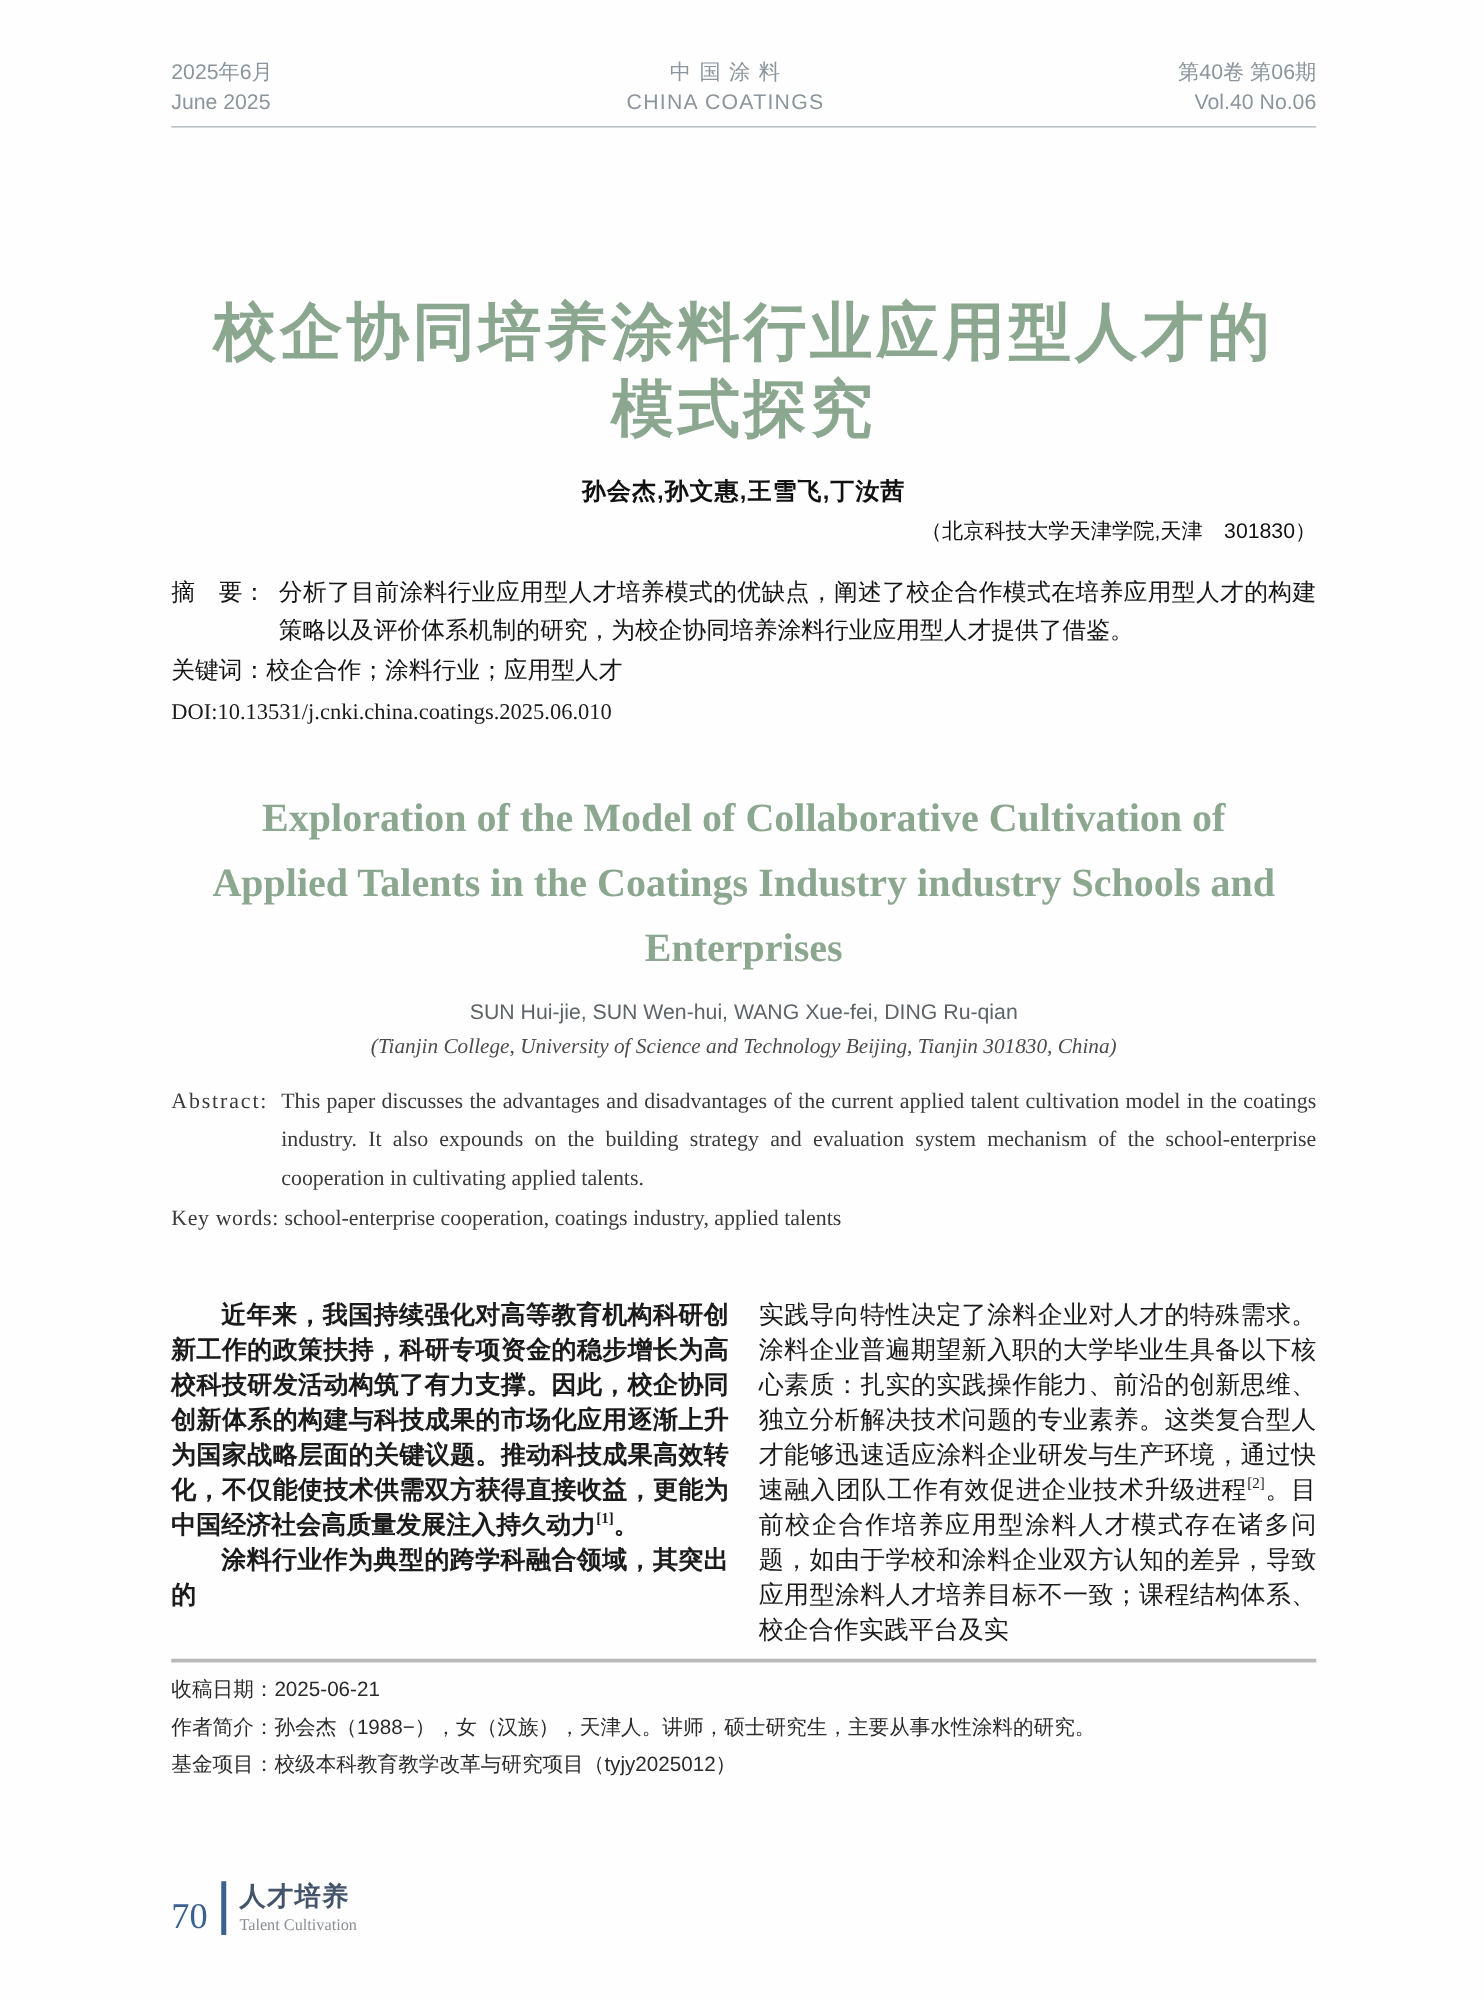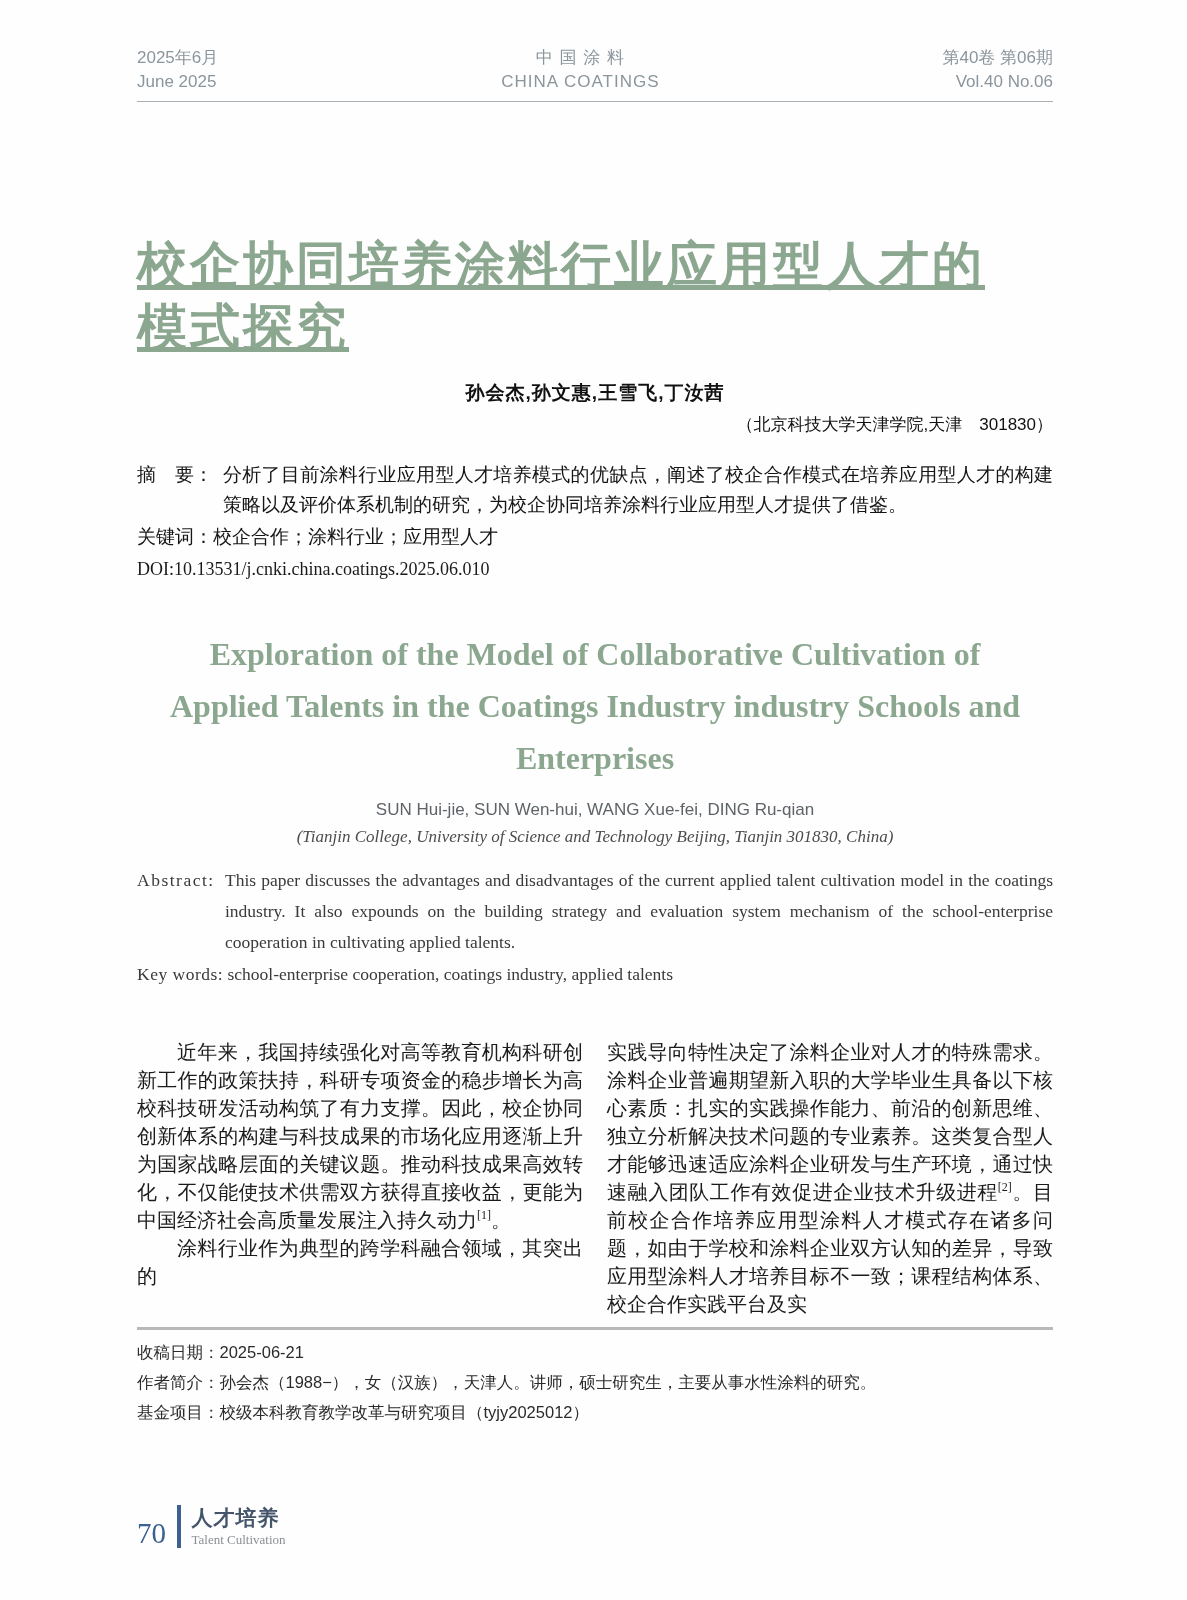--- a/index.html
+++ b/index.html
@@ -27,27 +27,26 @@
     line-height: 24px;
     border-bottom: 1px solid #aab1b6;
     padding-bottom: 7px;
   }
   .mh-center { text-align: center; letter-spacing: 1px; }
   .mh-right  { text-align: right; }
 
   
   .title-zh {
     margin-top: 132px;
-    text-align: left;
+    text-align: center;
     color: var(--accent-green, #8ca78f);
     font-size: 50px;
     font-weight: 700;
     line-height: 62px;
     letter-spacing: 3px;
-    text-decoration: underline;
   }
   .title-zh .tl { display: block; }
 
   .authors-zh {
     margin-top: 22px;
     text-align: center;
     font-size: 19px;
     font-weight: 700;
     color: #111;
     letter-spacing: 1px;
@@ -153,21 +152,21 @@
   .section-heading {
     color: var(--accent-green, #8ca78f);
     font-family: "Liberation Sans", sans-serif;
     font-size: 23px;
     font-weight: 700;
     line-height: 30px;
     margin-bottom: 12px;
     letter-spacing: 1px;
   }
   .col p { margin: 0; }
-  .col p.indent { text-indent: 2em; }
+  .col p.indent { text-indent: 2em; font-weight: bold; }
   .col sup { font-size: 12px; line-height: 0; }
 
   
   .foot-rule {
     margin-top: 9px;
     border-top: 3px solid #b9b9b9;
   }
   .footnotes {
     margin-top: 7px;
     font-size: 16.5px;

